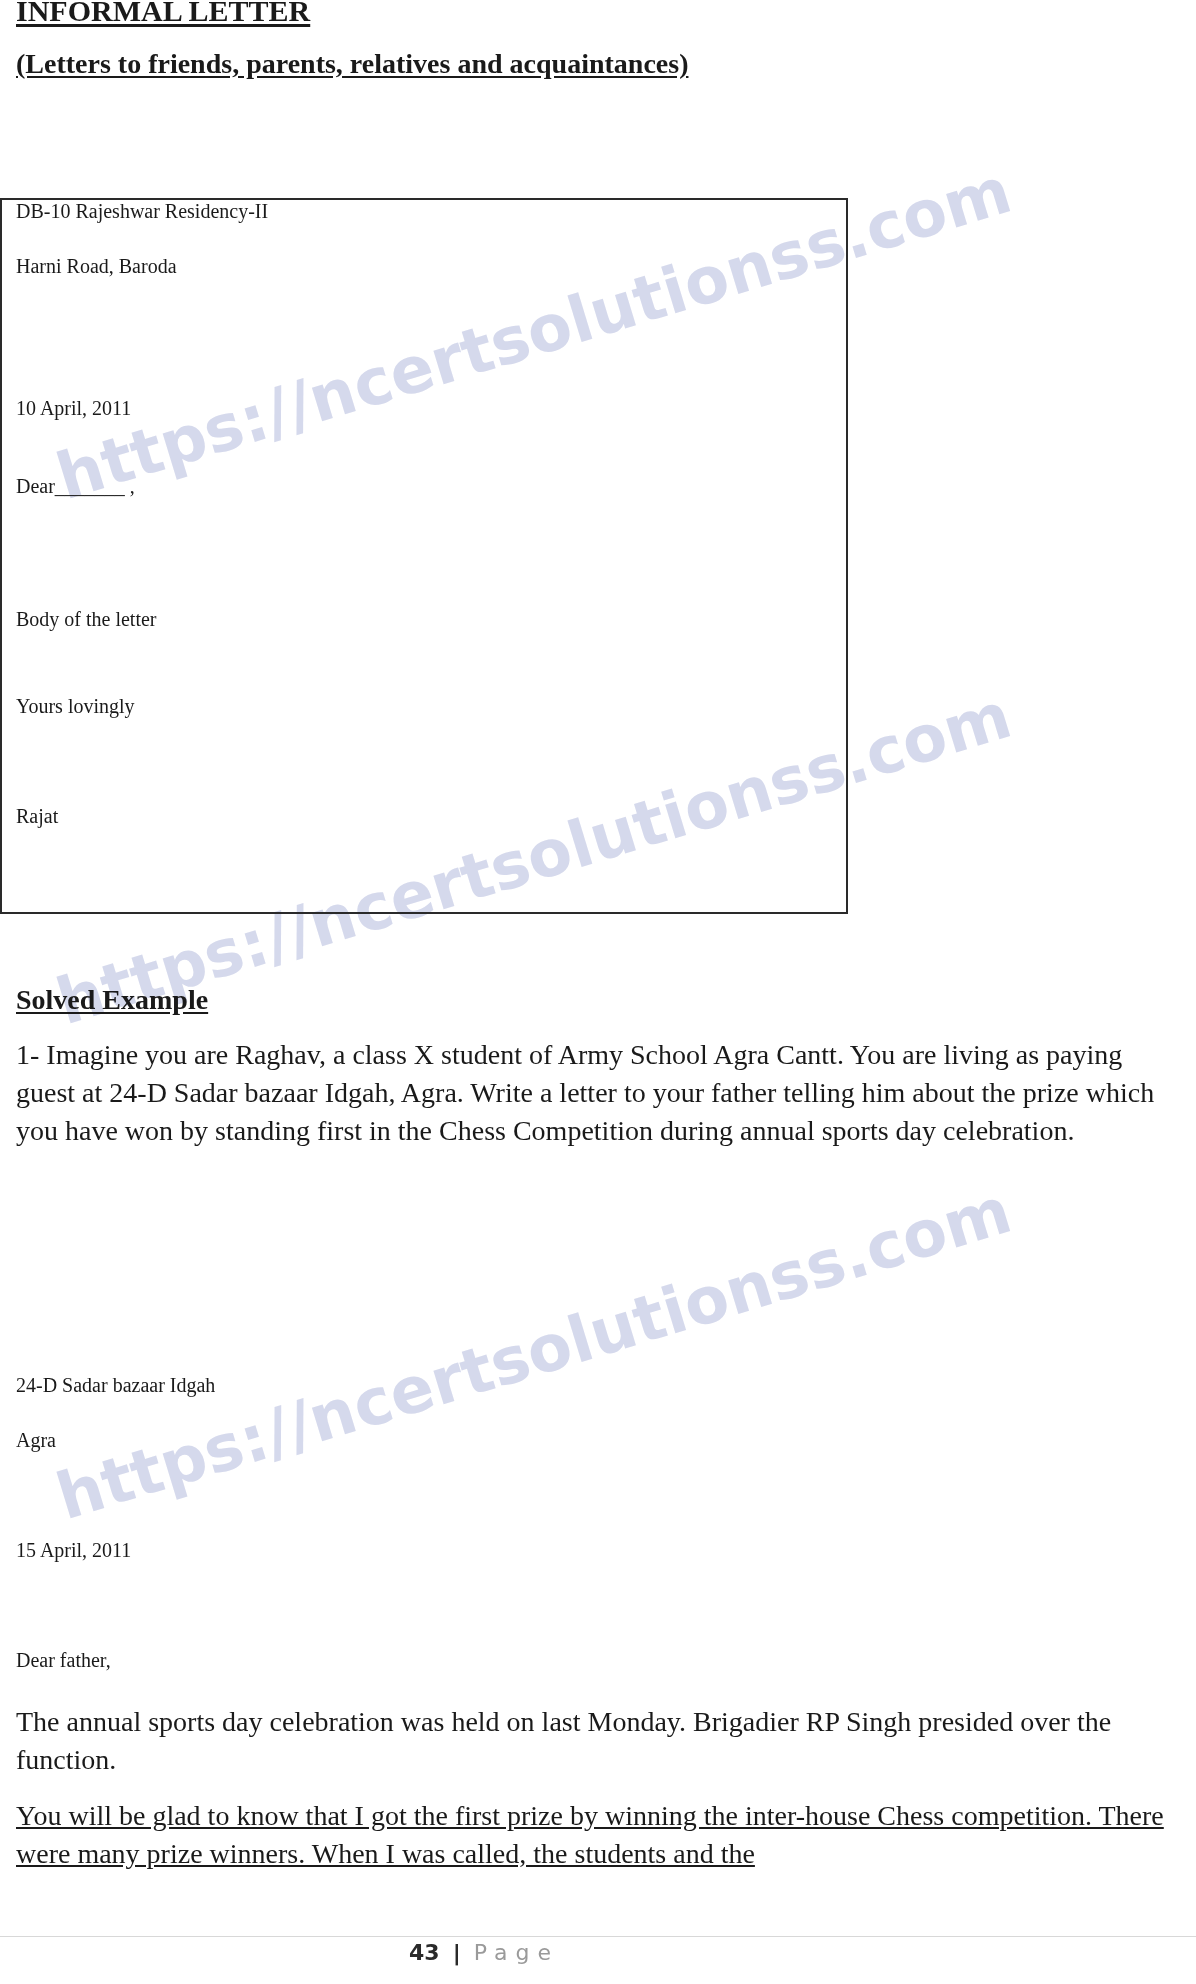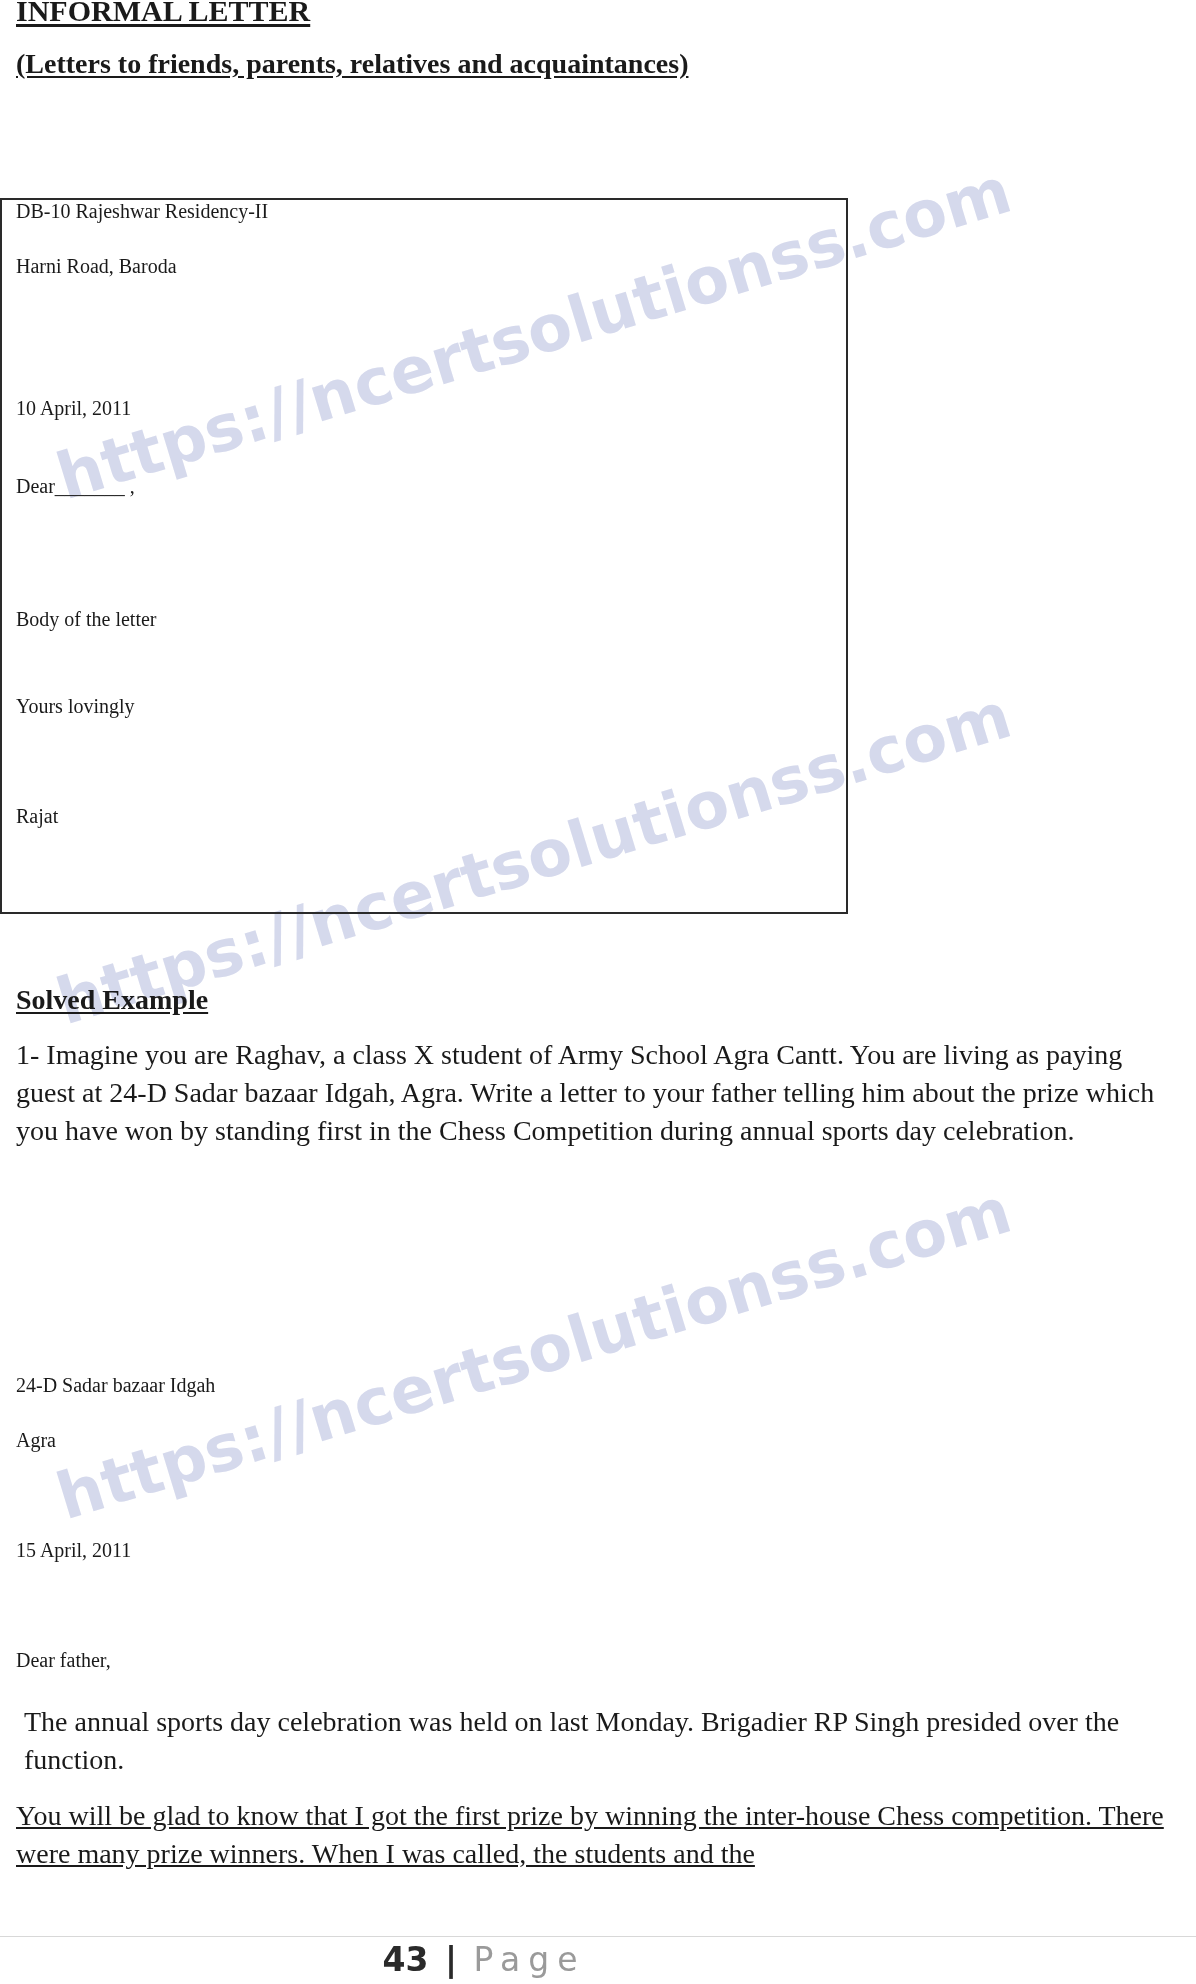--- a/index.html
+++ b/index.html
@@ -8,21 +8,21 @@
   .abs { position:absolute; white-space:nowrap; }
   .title { left:16px; top:-6px; font-size:30px; font-weight:bold; text-decoration:underline; text-underline-offset:3px; }
   .subtitle { left:16px; top:48px; font-size:28px; font-weight:bold; text-decoration:underline; text-underline-offset:3px; }
   .box { position:absolute; left:0; top:198px; width:848px; height:716px; border:2px solid #2a2a2a; box-sizing:border-box; }
   .line { left:16px; font-size:20px; }
   .para { position:absolute; left:16px; width:1160px; font-size:28px; line-height:38px; white-space:normal; }
   .section { left:16px; top:984px; font-size:28px; font-weight:bold; text-decoration:underline; text-underline-offset:3px; }
   .wm { position:absolute; font-family:"DejaVu Sans", sans-serif; font-weight:bold; font-size:64px;
         color:#c8cde6; opacity:0.75; transform:rotate(-17deg); transform-origin:left bottom; white-space:nowrap; pointer-events:none; }
   .footer-rule { position:absolute; left:0; width:1196px; top:1936px; height:1px; background:#d8d8d8; }
-  .footer { position:absolute; top:1940px; left:0; width:968px; text-align:center; font-family:"DejaVu Sans", sans-serif; font-size:33px; }
+  .footer { position:absolute; top:1940px; left:0; width:968px; text-align:center; font-family:"DejaVu Sans", sans-serif; font-size:22px; }
   .pg-num { font-weight:bold; color:#2a2a2a; }
   .pg-sep { font-weight:bold; color:#2a2a2a; margin:0 6px; }
   .pg-word { color:#9a9a9a; letter-spacing:8px; }
 </style>
 </head>
 <body>
 
 <div class="wm" style="left:70px; top:440px;">https://ncertsolutionss.com</div>
 <div class="wm" style="left:70px; top:965px;">https://ncertsolutionss.com</div>
 <div class="wm" style="left:70px; top:1460px;">https://ncertsolutionss.com</div>
@@ -39,21 +39,21 @@
 <div class="abs line" style="top:695px;">Yours lovingly</div>
 <div class="abs line" style="top:805px;">Rajat</div>
 
 <div class="abs section">Solved Example</div>
 <div class="para" style="top:1036px;">1- Imagine you are Raghav, a class X student of Army School Agra Cantt. You are living as paying guest at 24-D Sadar bazaar Idgah, Agra. Write a letter to your father telling him about the prize which you have won by standing first in the Chess Competition during annual sports day celebration.</div>
 
 <div class="abs line" style="top:1374px;">24-D Sadar bazaar Idgah</div>
 <div class="abs line" style="top:1429px;">Agra</div>
 <div class="abs line" style="top:1539px;">15 April, 2011</div>
 <div class="abs line" style="top:1649px;">Dear father,</div>
-<div class="para" style="top:1703px;margin-left:8px;">The annual sports day celebration was held on last Monday. Brigadier RP Singh presided over the function.</div>
+<div class="para" style="top:1703px;">The annual sports day celebration was held on last Monday. Brigadier RP Singh presided over the function.</div>
 <div class="para" style="top:1797px;text-decoration:underline;">You will be glad to know that I got the first prize by winning the inter-house Chess competition. There were many prize winners. When I was called, the students and the</div>
 
 <div class="footer-rule"></div>
 <div class="footer">
   <span class="pg-num">43</span>
   <span class="pg-sep">|</span>
   <span class="pg-word">Page</span>
 </div>
 
 </body></html>

